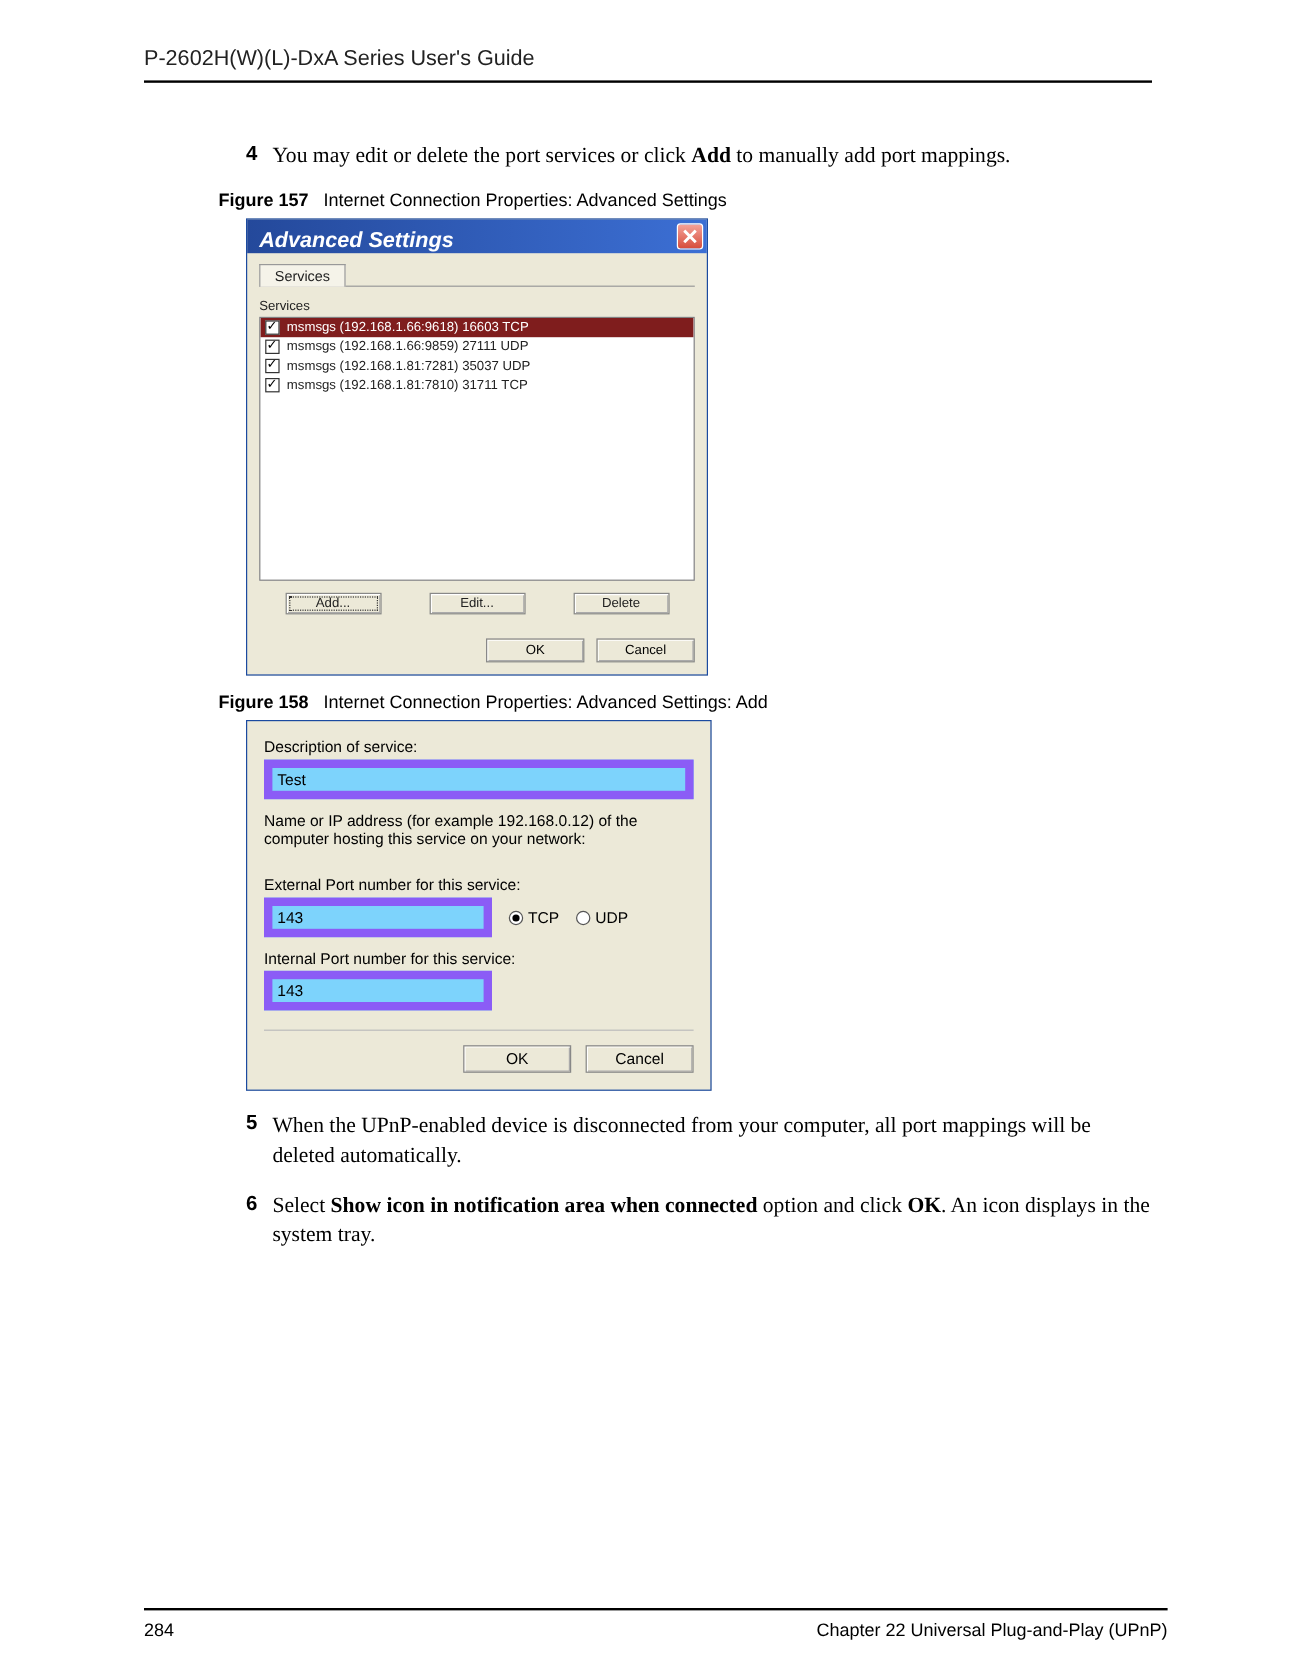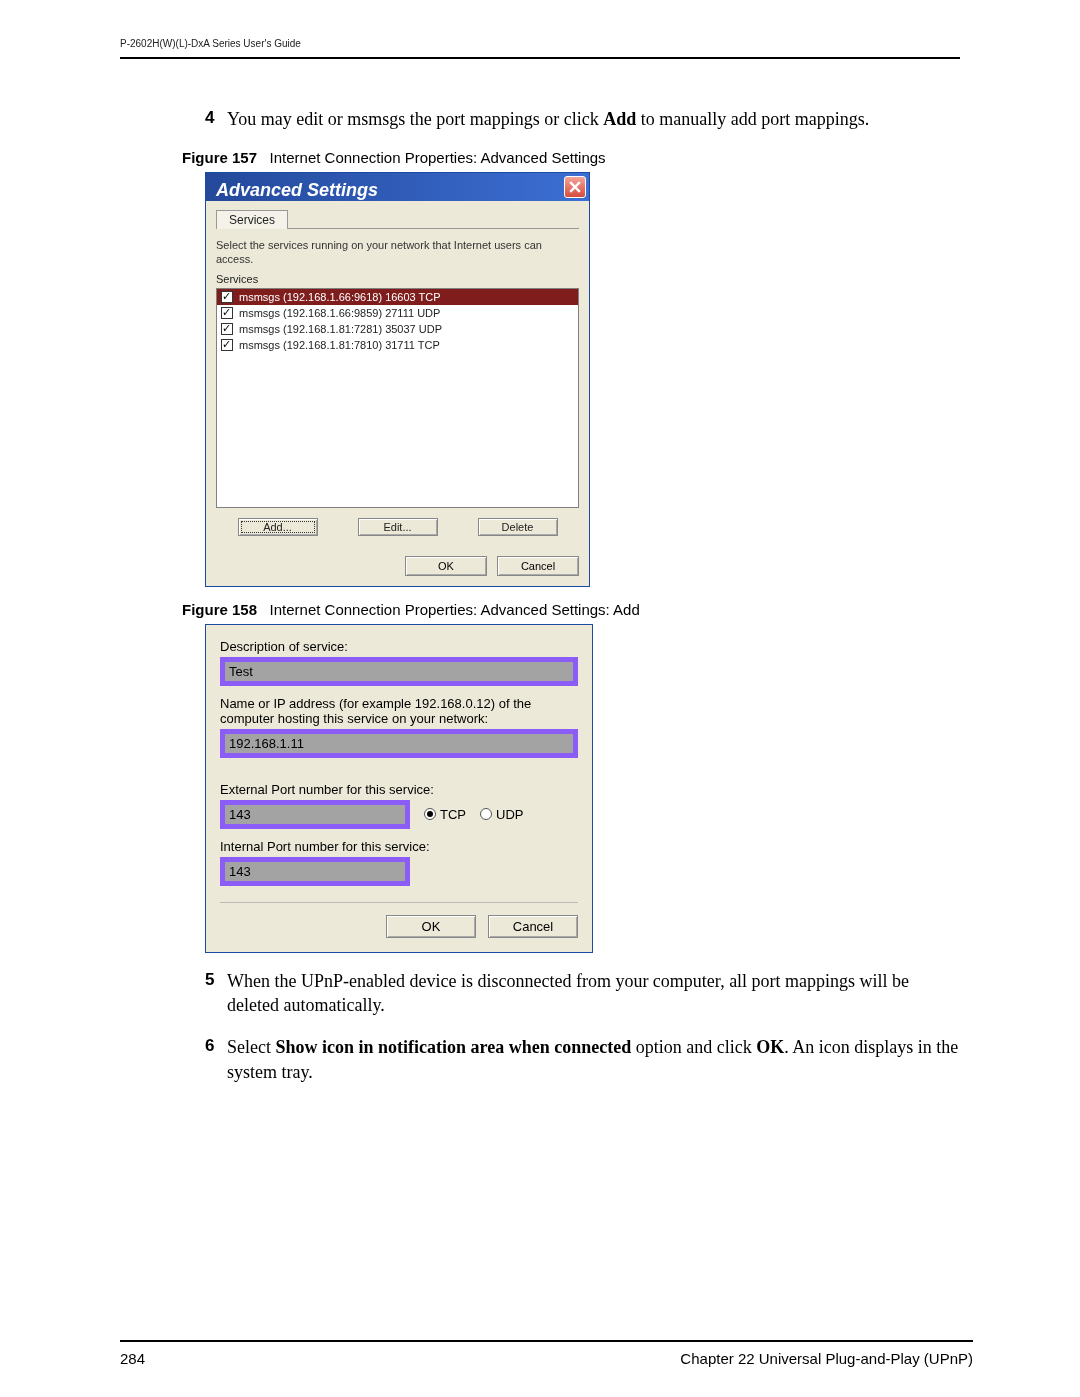--- a/index.html
+++ b/index.html
@@ -9,21 +9,21 @@
     width: 1080px;
     min-height: 1397px;
     position: relative;
     color: #000;
   }
   .page {
     padding: 38px 120px 60px 120px;
   }
   .header-line {
     font-family: Arial, Helvetica, sans-serif;
-    font-size: 10px;
+    font-size: 18px;
     color: #222;
     padding-bottom: 8px;
     border-bottom: 2px solid #000;
     margin-bottom: 48px;
   }
   .body-text {
     font-size: 18px;
     line-height: 1.35;
     margin-left: 85px;
   }
@@ -202,22 +202,22 @@
     font-size: 14px;
   }
   .dialog2-body {
     padding: 14px 14px 14px 14px;
     font-size: 13px;
     color: #000;
   }
   .d2-label { font-size: 13px; margin-bottom: 3px; margin-top: 10px; }
   .d2-input {
     width: 100%;
-    border: 5px solid #8b5cf6;
-    background: #a3a3a3;
+    border: 7px solid #8b5cf6;
+    background: #7dd3fc;
     font-size: 13px;
     padding: 2px 4px;
     font-family: Tahoma, Arial, sans-serif;
   }
   .d2-input.short { width: 190px; }
   .port-row {
     display: flex;
     align-items: center;
     gap: 14px;
   }
@@ -266,21 +266,21 @@
 </head>
 <body>
 
 <div class="page">
   <div class="header-line">P-2602H(W)(L)-DxA Series User's Guide</div>
 
   <div class="body-text">
     <div class="step-row">
       <span class="step-num">4</span>
       <span class="step-text">
-        <span>You may edit or msmsgs the port mappings or click </span><span class="bold">Add</span><span> to manually add port mappings.</span>
+        <span>You may edit or delete the port services or click </span><span class="bold">Add</span><span> to manually add port mappings.</span>
       </span>
     </div>
   </div>
 
   <div class="figure-caption">
     <span class="figlabel">Figure 157</span>&nbsp;&nbsp;&nbsp;<span>Internet Connection Properties: Advanced Settings</span>
   </div>
 
   <div class="dialog1">
     <div class="titlebar">
@@ -288,21 +288,20 @@
       <div class="close-btn">
         <svg viewBox="0 0 10 10">
             <path d="M1 1 L9 9 M9 1 L1 9" stroke="#fff" stroke-width="2"></path>
           </svg>
       </div>
     </div>
     <div class="dialog1-body">
       <div class="tab-strip">
         <div class="tab">Services</div>
       </div>
-      <div class="instr">Select the services running on your network that Internet users can access.</div>
       <div class="svc-label">Services</div>
       <div class="svc-list">
         <div class="svc-row selected">
           <span class="chk checked"></span>
           <span>msmsgs (192.168.1.66:9618) 16603 TCP</span>
         </div>
         <div class="svc-row">
           <span class="chk checked"></span>
           <span>msmsgs (192.168.1.66:9859) 27111 UDP</span>
         </div>
@@ -330,21 +329,20 @@
   <div class="figure-caption">
     <span class="figlabel">Figure 158</span>&nbsp;&nbsp;&nbsp;<span>Internet Connection Properties: Advanced Settings: Add</span>
   </div>
 
   <div class="dialog2">
     <div class="dialog2-body">
       <div class="d2-label" style="margin-top:0">Description of service:</div>
       <input class="d2-input" value="Test" style="">
 
       <div class="d2-label">Name or IP address (for example 192.168.0.12) of the computer hosting this service on your network:</div>
-      <input class="d2-input" value="192.168.1.11" style="">
 
       <div class="d2-label gap-above">External Port number for this service:</div>
       <div class="port-row">
         <input class="d2-input short" value="143" style="">
         <span class="radio-label">
           <span class="radio on"></span>
           <span>TCP</span>
         </span>
         <span class="radio-label">
           <span class="radio"></span>

